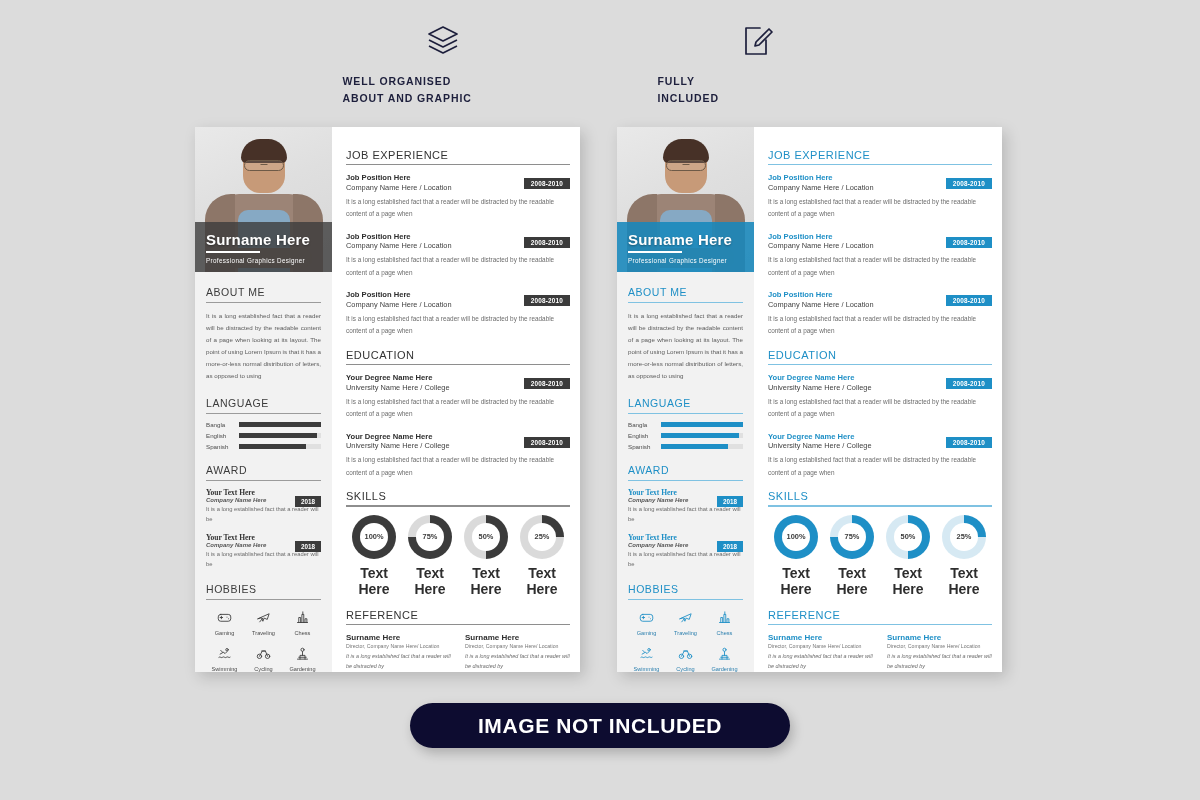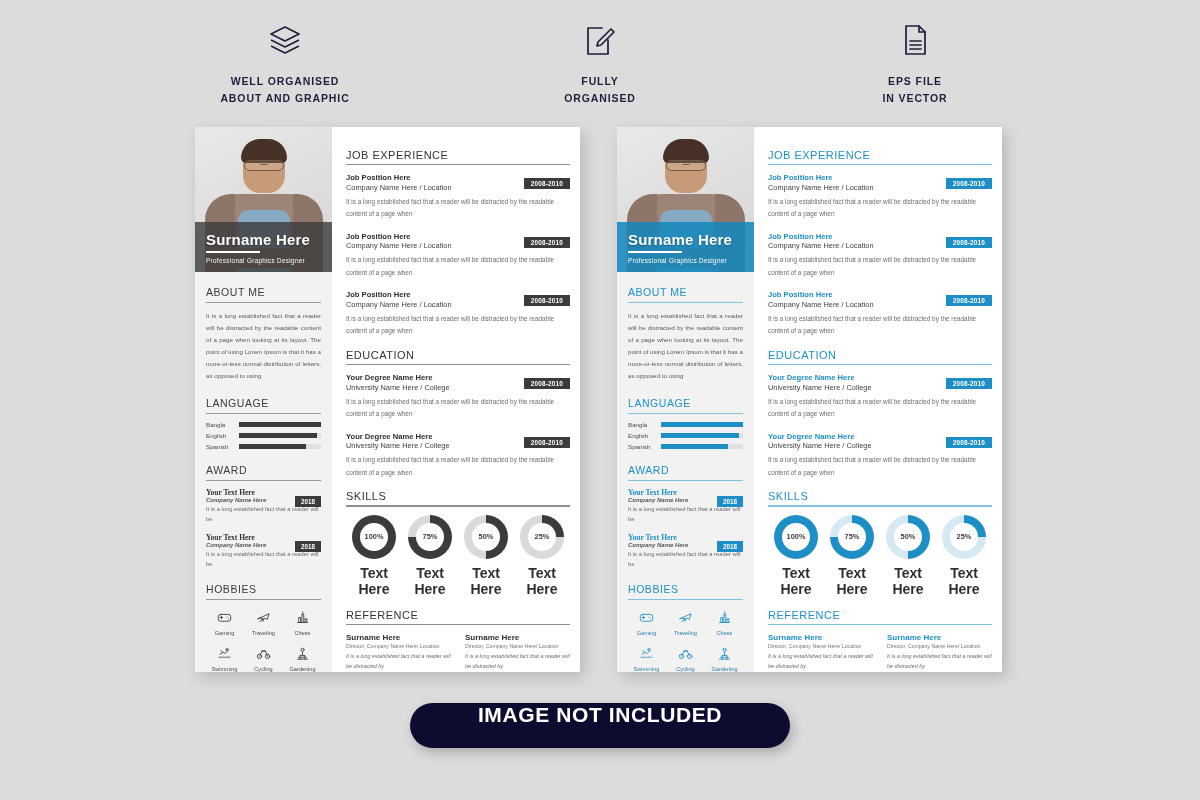--- a/index.html
+++ b/index.html
@@ -9,21 +9,21 @@
     font-family: "Liberation Sans", sans-serif;
     overflow: hidden;
     position: relative;
   }
 
   
   .features {
     position: absolute; top: 18px; left: 0; width: 1200px;
     display: flex; justify-content: center; gap: 115px;
   }
-  .feature { width: 200px; text-align: center; }
+  .feature { width: 200px; }
   .feature .ficon { height: 44px; display: flex; align-items: center; justify-content: center; }
   .feature .flabel {
     margin-top: 11px; font-size: 10.5px; font-weight: bold;
     letter-spacing: 0.9px; color: #1d1f3c; line-height: 1.62;
   }
 
   
   .sheet {
     position: absolute; top: 127px; background: #ffffff;
     box-shadow: 4px 5px 14px rgba(0,0,0,0.17);
@@ -166,21 +166,21 @@
   #sheet-blue .ref-n { color: #1e8fc6; }
   .ref-r { font-size: 5.2px; color: #777; margin-top: 1px; }
   .ref-d { font-size: 5.4px; color: #6d6d6d; font-style: italic; line-height: 1.8; margin-top: 3px; }
   .ref-c { font-size: 5.4px; color: #6d6d6d; margin-top: 3px; line-height: 1.75; }
   #sheet-blue .ref-c .k { color: #1e8fc6; }
 
   
   .banner {
     position: absolute; left: 410px; top: 703px; width: 380px; height: 45px;
     background: #0d0c30; border-radius: 23px;
-    display: flex; align-items: flex-start; justify-content: center;
+    display: flex; align-items: center; justify-content: center;
     box-shadow: 3px 5px 12px rgba(0,0,0,0.22);
   }
   .banner span {
     color: #fff; font-size: 21px; font-weight: bold; letter-spacing: 0.6px;
   }
 </style>
 </head>
 <body>
 
 <div class="features">
@@ -201,37 +201,24 @@
 
   <div class="feature">
     <div class="ficon">
       <svg width="32" height="34" viewBox="0 0 32 34" fill="none" stroke="#1d1f3c" stroke-width="1.7" stroke-linejoin="round" stroke-linecap="round">
         <path d="M24 17 V31 H4 V5 H18"></path>
         <path d="M14 19 L27 6 L30 9 L17 22 L13 23 Z"></path>
       </svg>
     </div>
     <div class="flabel">
       <div>FULLY</div>
-      <div>ORGANISED</div>
+      <div>INCLUDED</div>
     </div>
   </div>
 
-  <div class="feature">
-    <div class="ficon">
-      <svg width="28" height="34" viewBox="0 0 28 34" fill="none" stroke="#1d1f3c" stroke-width="1.7" stroke-linejoin="round" stroke-linecap="round">
-        <path d="M5 3 H18 L24 9 V31 H5 Z"></path>
-        <path d="M18 3 V9 H24"></path>
-        <path d="M9 18 H20 M9 22 H20 M9 26 H20"></path>
-      </svg>
-    </div>
-    <div class="flabel">
-      <div>EPS FILE</div>
-      <div>IN VECTOR</div>
-    </div>
-  </div>
 
 </div>
 
 <div id="sheet-dark" class="sheet">
     <div class="sidebar">
       <div class="photo">
           <div class="ph-jacket"></div>
           <div class="ph-shirt"></div>
           <div class="ph-arms"></div>
           <div class="ph-head"></div>

